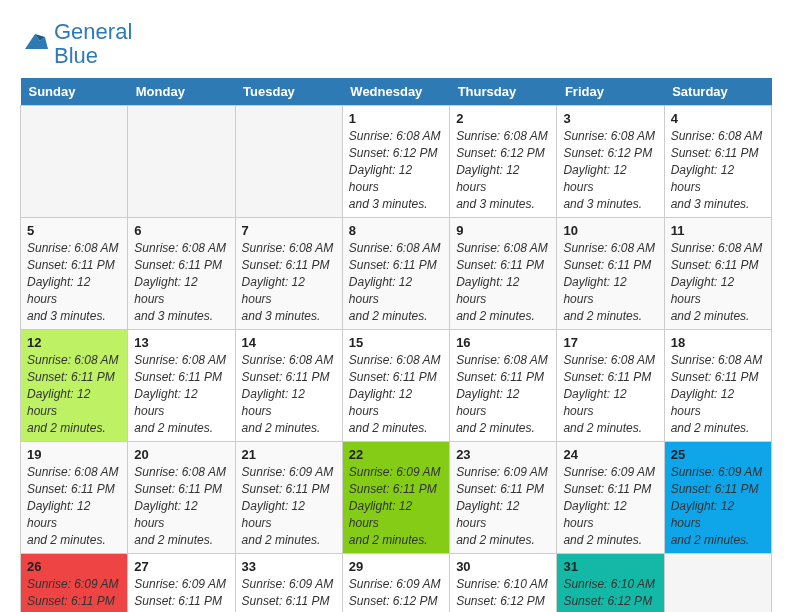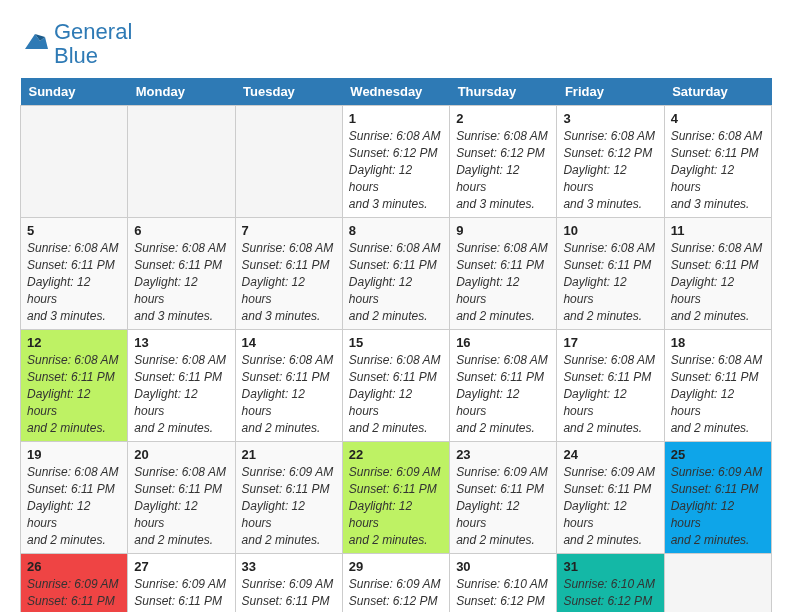--- a/index.html
+++ b/index.html
@@ -266,21 +266,21 @@
 Daylight: 12 hours
 and 2 minutes.</div>
         </td>
         <td style="background: rgb(249, 249, 249);">
           <div class="day-num">21</div>
           <div class="day-info" style="white-space: pre-line;">Sunrise: 6:09 AM
 Sunset: 6:11 PM
 Daylight: 12 hours
 and 2 minutes.</div>
         </td>
-        <td style="background: #bef264;">
+        <td style="background: #84cc16;">
           <div class="day-num">22</div>
           <div class="day-info" style="white-space: pre-line;">Sunrise: 6:09 AM
 Sunset: 6:11 PM
 Daylight: 12 hours
 and 2 minutes.</div>
         </td>
         <td style="background: rgb(249, 249, 249);">
           <div class="day-num">23</div>
           <div class="day-info" style="white-space: pre-line;">Sunrise: 6:09 AM
 Sunset: 6:11 PM

